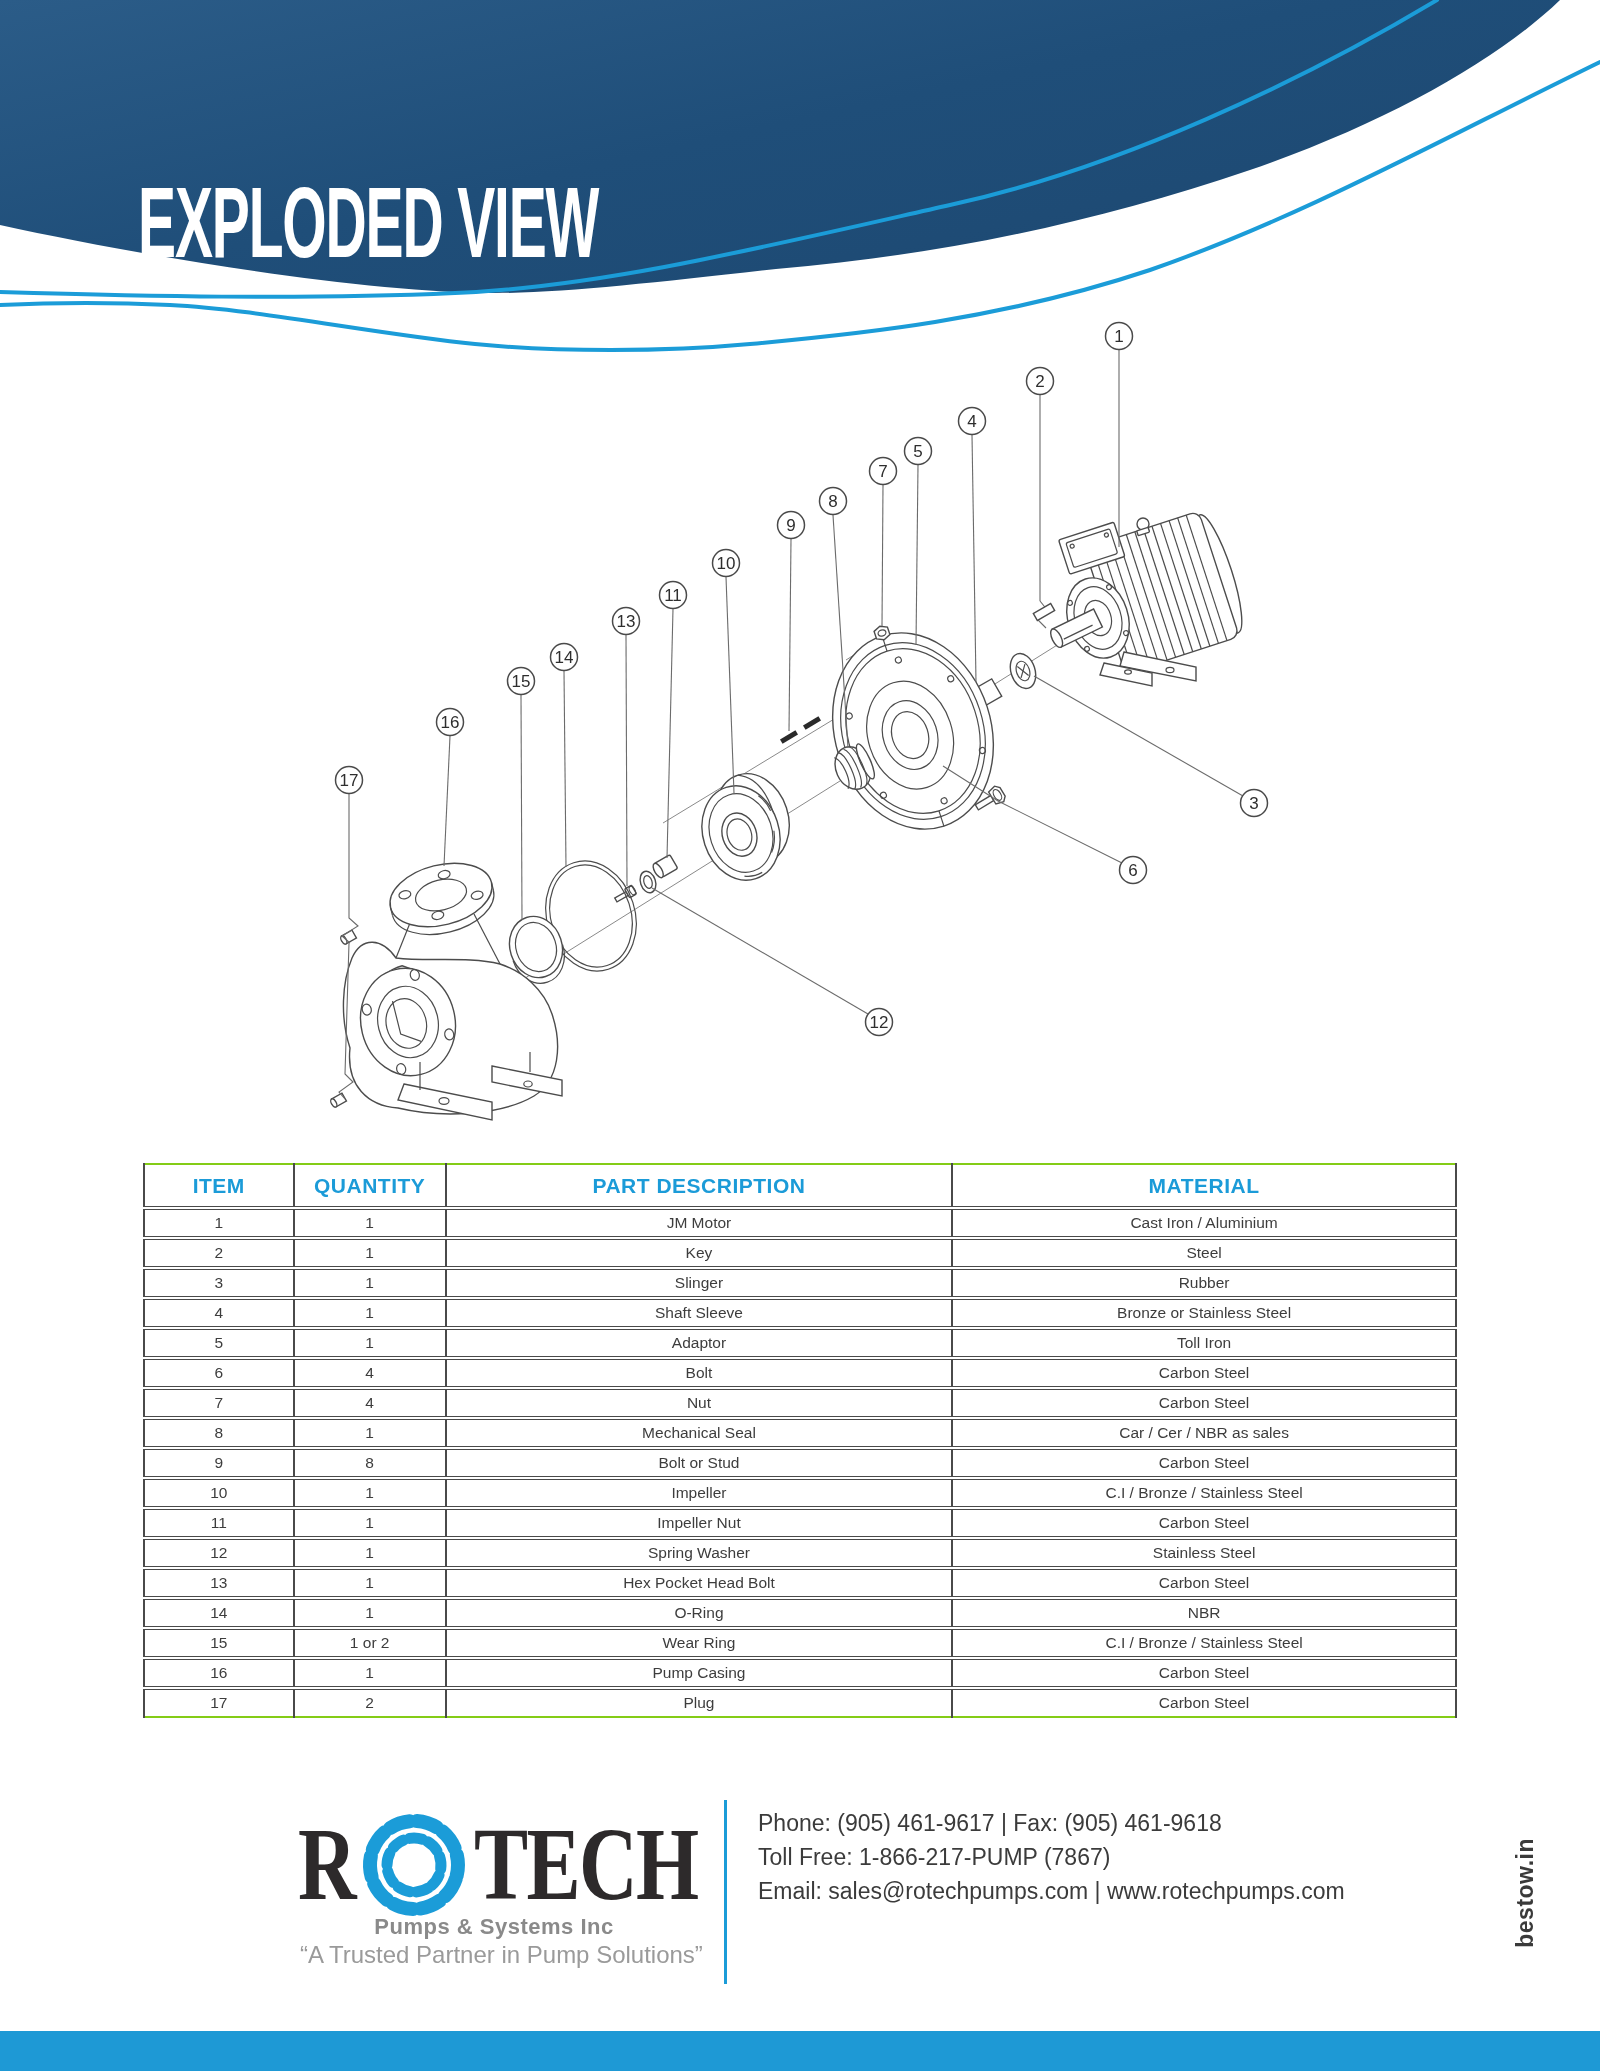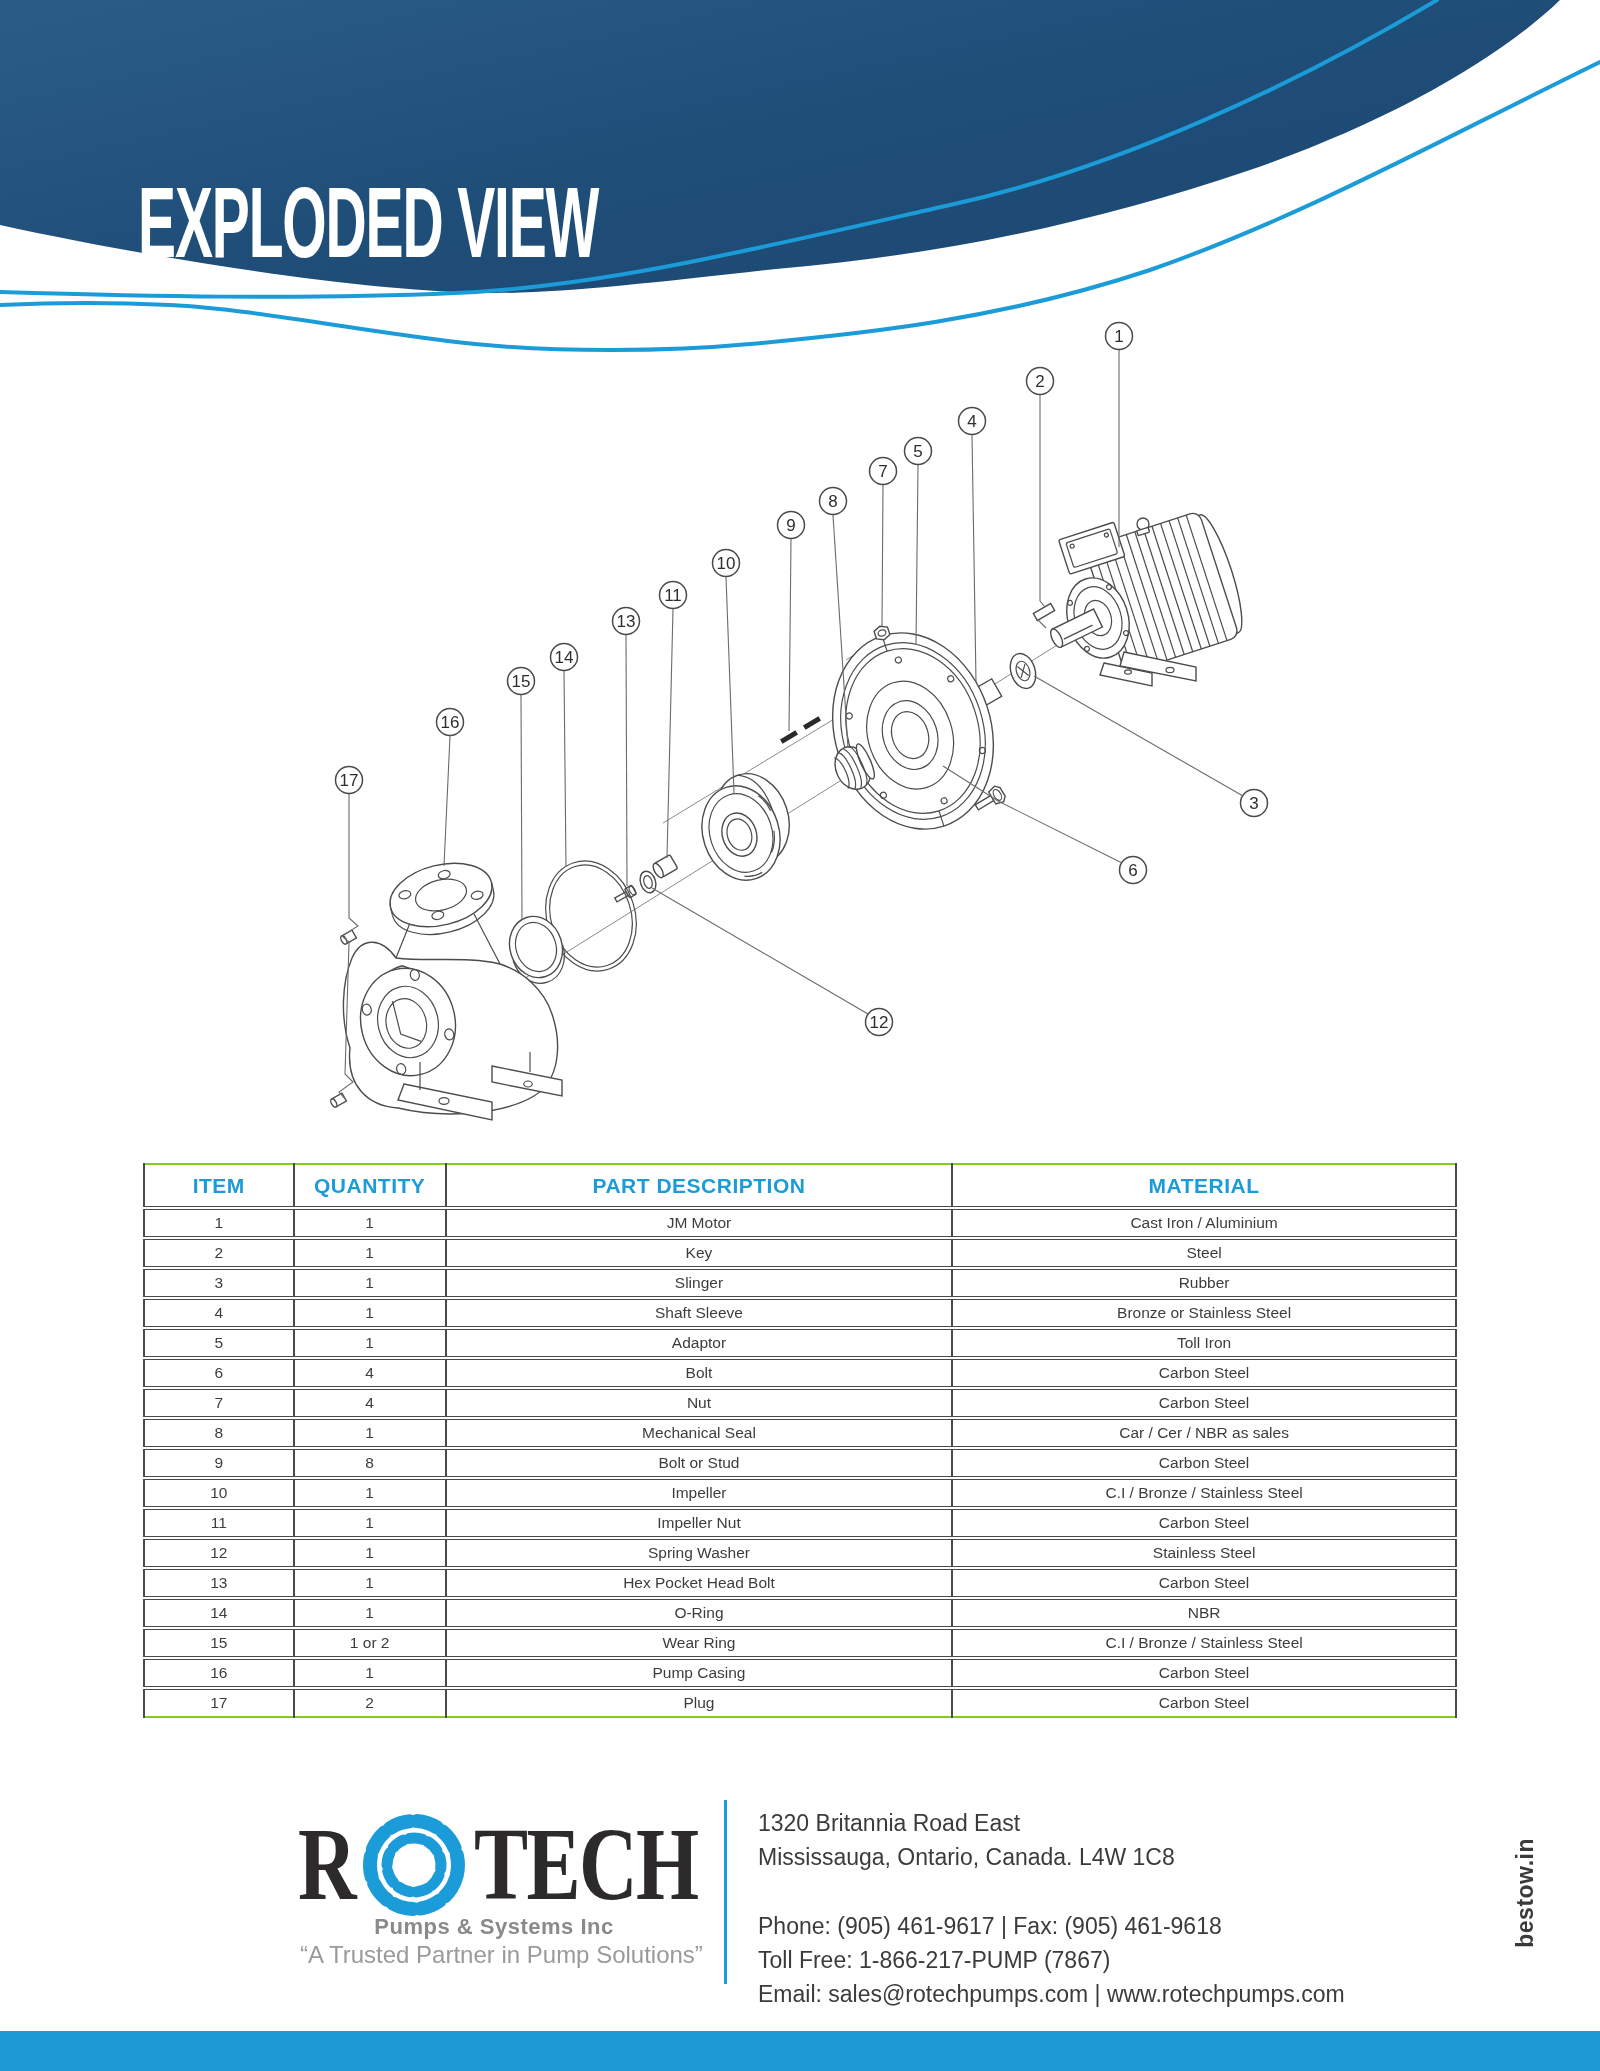--- a/index.html
+++ b/index.html
@@ -491,24 +491,20 @@
     </svg>
     <span class="logo-letter logo-tech">TECH</span>
   </div>
   <div class="logo-sub">Pumps &amp; Systems Inc</div>
   <div class="logo-tagline">“A Trusted Partner in Pump Solutions”</div>
 
   <div class="footer-divider"></div>
 
   <div class="contact">
     <div class="grp">
-      <div>1320 Britannia Road East</div>
-      <div>Mississauga, Ontario, Canada. L4W 1C8</div>
-    </div>
-    <div class="grp">
       <div>Phone: (905) 461-9617   |   Fax: (905) 461-9618</div>
       <div>Toll Free: 1-866-217-PUMP (7867)</div>
       <div>Email: sales@rotechpumps.com   |   www.rotechpumps.com</div>
     </div>
   </div>
 
   <div class="watermark">bestow.in</div>
   <div class="bottom-bar"></div>
 </div>
 

